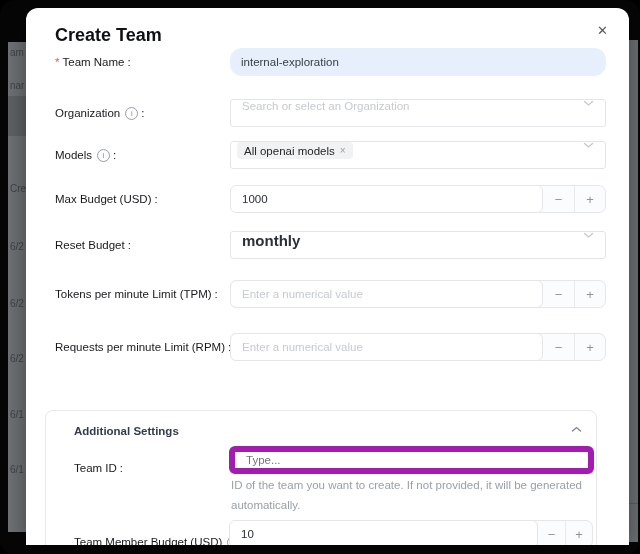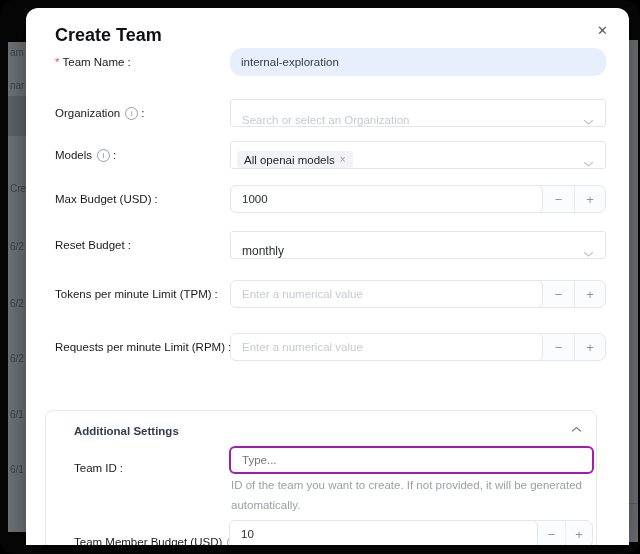--- a/index.html
+++ b/index.html
@@ -26,23 +26,23 @@
   .req{color:#ff4d4f;margin-right:3px;}
   .colon{margin-left:3px;}
   .i-ic{display:inline-flex;align-items:center;justify-content:center;width:11px;height:11px;
         border:1px solid #979da5;border-radius:50%;font-size:7.5px;color:#81878f;
         margin-left:5px;flex:none;cursor:help;}
 
   .ctl-pos{position:absolute;left:204px;width:376px;height:28px;box-sizing:border-box;}
   .input-filled{background:#e7effd;border:none;border-radius:12px;padding:0 11px;
                 font-size:11.5px;color:#3a4047;outline:none;}
   .select{background:#fff;border:1px solid #e3e5e8;border-radius:3px;display:flex;
-          align-items:flex-end;padding:0 11px;cursor:pointer;}
+          align-items:flex-start;padding:0 11px;cursor:pointer;}
   .select .ph{color:#c6cad0;font-size:11.5px;}
-  .select .val{color:#2b2f36;font-size:12px;}
+  .select .val{color:#2b2f36;font-size:15px;font-weight:bold;}
   .chev{margin-left:auto;display:flex;}
   .tag{display:inline-flex;align-items:center;gap:5px;background:#f1f2f3;border-radius:4px;
        padding:2.5px 7px;font-size:11.5px;color:#24262a;margin-left:-5px;}
   .tag-x{color:#9aa0a8;font-size:10px;cursor:pointer;line-height:1;}
 
   .numgroup{border:1px solid #e5e6e9;border-radius:7px;background:#fbfcfd;display:flex;}
   .nin{flex:1;min-width:0;border:1px solid #e5e6e9;border-radius:6px;margin:-1px 0 -1px -1px;
        padding:0 11px;font-size:11.5px;color:#2b2f36;background:#fff;outline:none;
        box-sizing:border-box;height:28px;}
   .nin::placeholder,.input-filled::placeholder{color:#c6cad0;}
@@ -52,21 +52,21 @@
 
   
   .card{position:absolute;left:19px;top:402px;width:552px;height:170px;background:#fff;
         border:1px solid #e8e9eb;border-radius:8px;box-sizing:border-box;}
   .card-head{position:absolute;left:0;top:0;width:100%;height:40px;cursor:pointer;}
   .card-title{position:absolute;left:28px;top:14px;font-size:11.5px;font-weight:700;color:#333b4d;}
   .card-chev{position:absolute;right:14px;top:15px;display:flex;}
   .clbl{position:absolute;left:28px;height:28px;display:flex;align-items:center;
         font-size:11.5px;color:#17191c;white-space:nowrap;margin-top:8px;}
   .c-ctl{position:absolute;left:183px;box-sizing:border-box;height:28px;}
-  .tid-input{width:365px;background:#fff;border:2px solid #a21caf;border-radius:6px;
+  .tid-input{width:365px;background:#fff;border:6px solid #a21caf;border-radius:6px;
              padding:0 11px;font-size:11.5px;color:#2b2f36;outline:none;}
   .help{position:absolute;left:185px;top:64px;width:372px;font-size:11.5px;line-height:20px;
         color:#9aa0a8;}
 </style>
 </head>
 <body>
 
 <div class="screen">
 
   <div class="bd bd-left">

